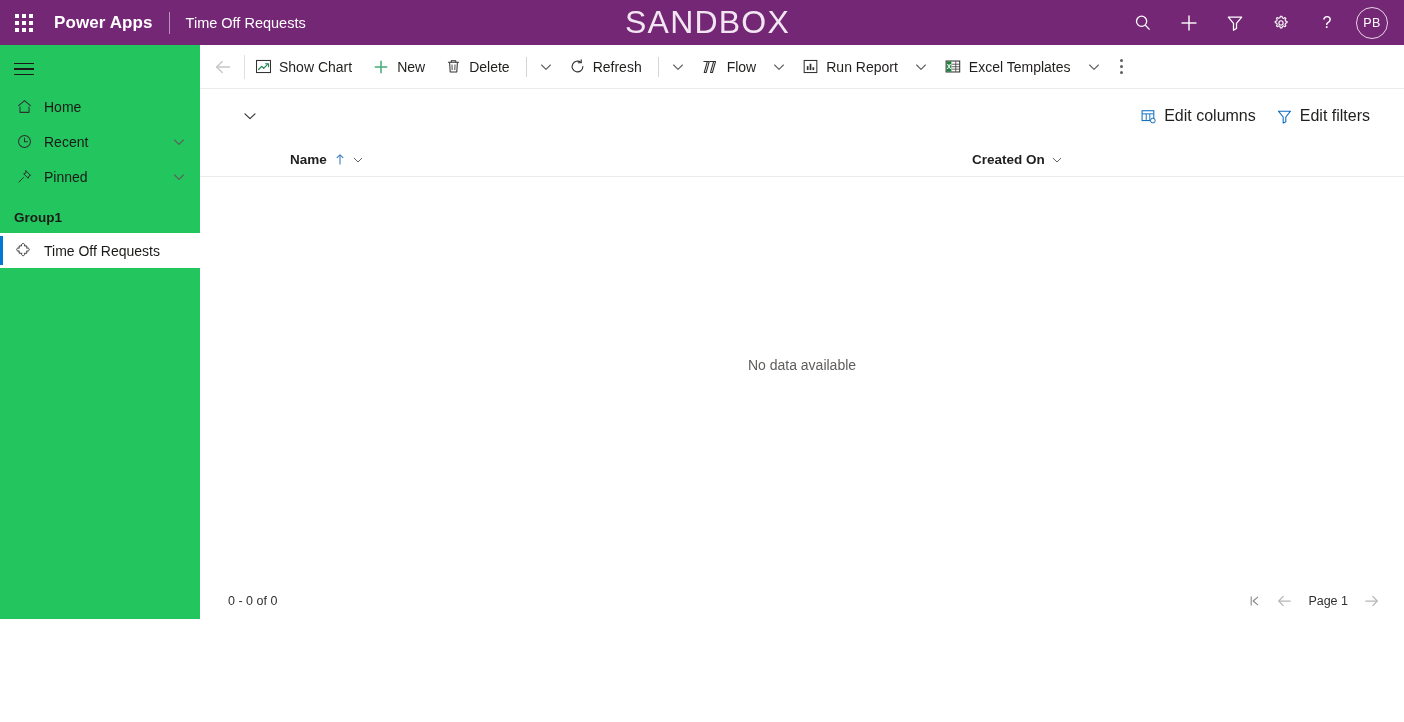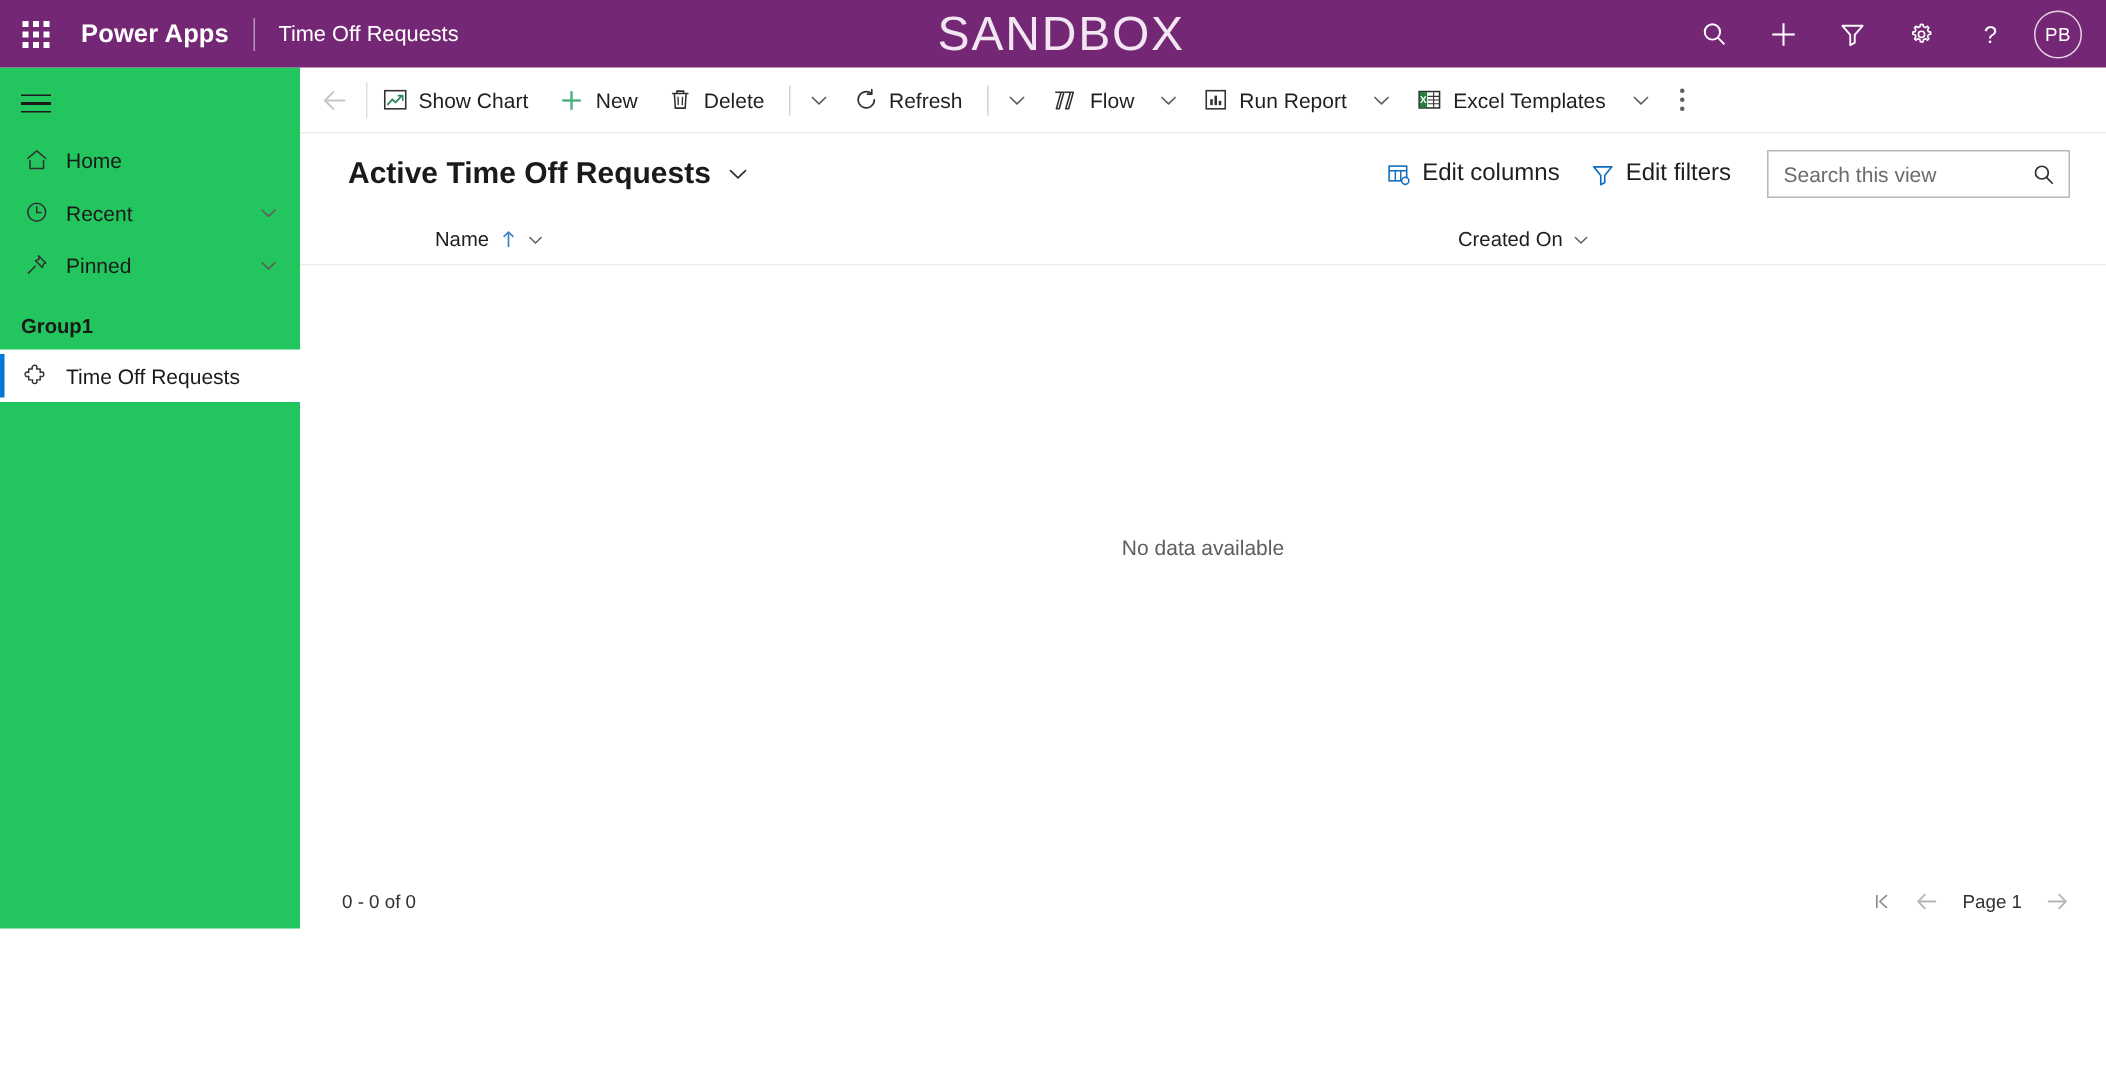--- a/index.html
+++ b/index.html
@@ -174,21 +174,21 @@
 
   
   .gridhead {
     height: 34px; flex: 0 0 34px;
     display: flex; align-items: center;
     border-bottom: 1px solid #edebe9;
     font-size: 13.5px; color: #201f1e;
     padding-left: 32px;
   }
   .colh { display: flex; align-items: center; cursor: pointer; height: 34px; }
-  .colh .ctxt { font-weight: normal; }
+  .colh .ctxt { font-weight: bold; }
   .colh .sorta { margin-left: 7px; display: flex; align-items: center; }
   .colh .ccaret { margin-left: 6px; display: flex; align-items: center; }
   .col-name { width: 740px; padding-left: 58px; }
   .col-created { padding-left: 0; }
 
   .gridbody {
     flex: 1 1 auto; position: relative; min-height: 0;
     display: flex; align-items: center; justify-content: center;
   }
   .nodata { font-size: 14px; color: #605e5c; margin-top: -30px; }
@@ -461,21 +461,20 @@
 
         <div class="overflow">
           <i></i>
           <i></i>
           <i></i>
         </div>
 
       </div>
 
       <div class="viewbar">
-        <div class="view-title">Active Time Off Requests</div>
         <div class="view-caret">
           <svg width="16" height="16" viewBox="0 0 16 16" fill="none">
             <path d="M3 5.8L8 10.6 13 5.8" stroke="#323130" stroke-width="1.15" stroke-linecap="round" stroke-linejoin="round"></path>
           </svg>
         </div>
 
         <div class="viewbar-right">
           <div class="vb-btn">
             <span class="ci">
               <svg width="17" height="17" viewBox="0 0 18 18" fill="none">
@@ -491,29 +490,20 @@
 
           <div class="vb-btn">
             <span class="ci">
               <svg width="17" height="17" viewBox="0 0 18 18" fill="none">
                 <path d="M2.6 3.4h12.8l-5 6.1v5l-2.8 1.5V9.5z" stroke="#0f6cbd" stroke-width="1.15" stroke-linejoin="round"></path>
               </svg>
             </span>
             <span>Edit filters</span>
           </div>
 
-          <div class="searchbox">
-            <input type="text" value="" placeholder="Search this view" style="">
-            <span class="si">
-              <svg width="17" height="17" viewBox="0 0 18 18" fill="none">
-                <circle cx="7.7" cy="7.5" r="4.5" stroke="#323130" stroke-width="1.2"></circle>
-                <line x1="11.1" y1="11" x2="15" y2="15" stroke="#323130" stroke-width="1.2" stroke-linecap="round"></line>
-              </svg>
-            </span>
-          </div>
         </div>
       </div>
 
       <div class="gridhead">
         <div class="colh col-name">
           <span class="ctxt">Name</span>
           <span class="sorta">
             <svg width="12" height="13" viewBox="0 0 12 13" fill="none">
               <line x1="6" y1="2" x2="6" y2="11.6" stroke="#3a7fc1" stroke-width="1.1"></line>
               <path d="M3.1 4.6L6 1.8 8.9 4.6" stroke="#3a7fc1" stroke-width="1.1" stroke-linecap="round" stroke-linejoin="round"></path>

